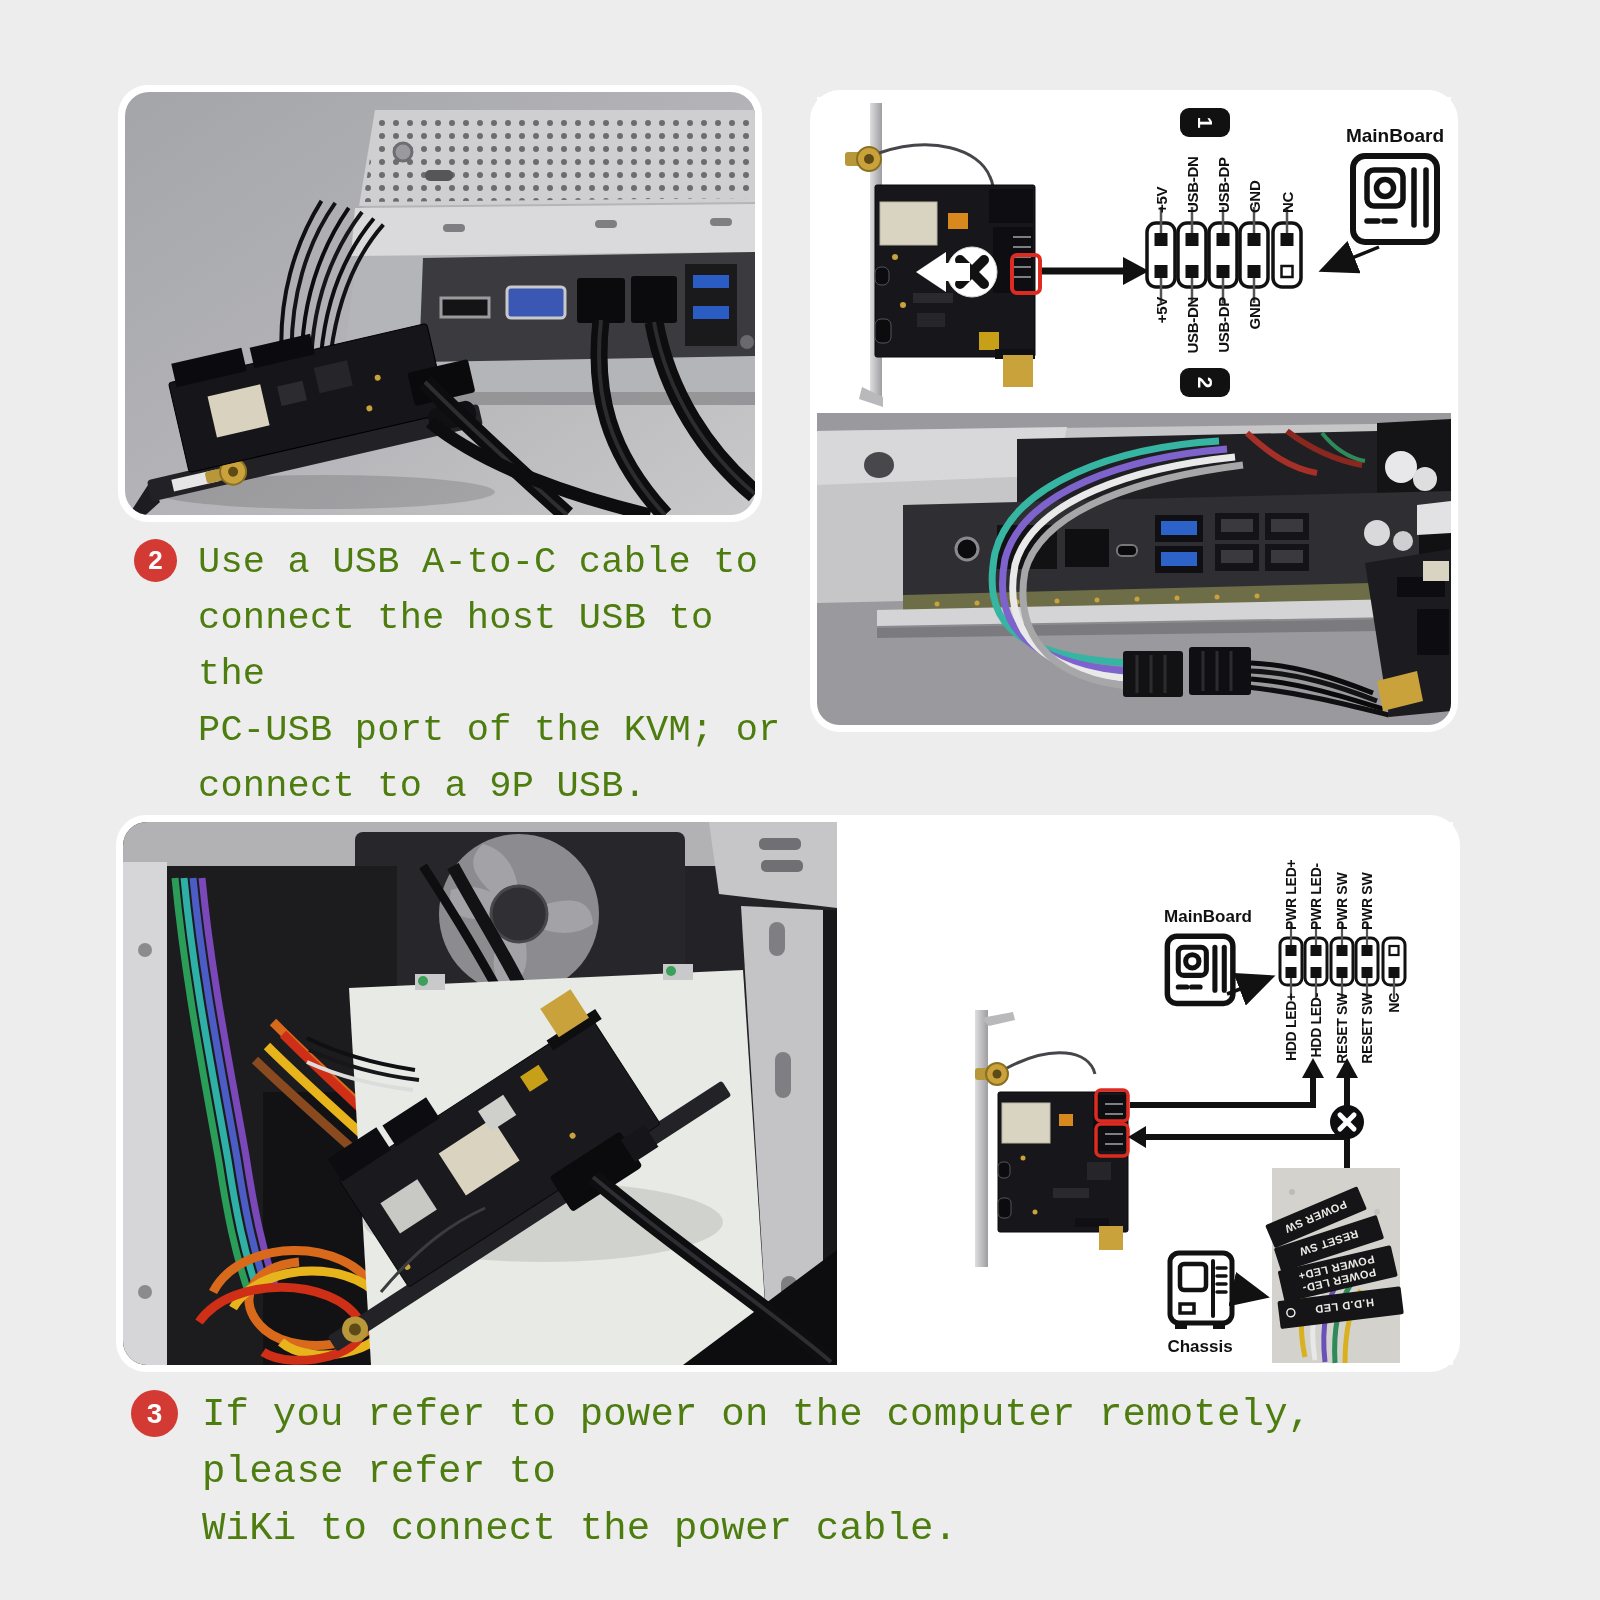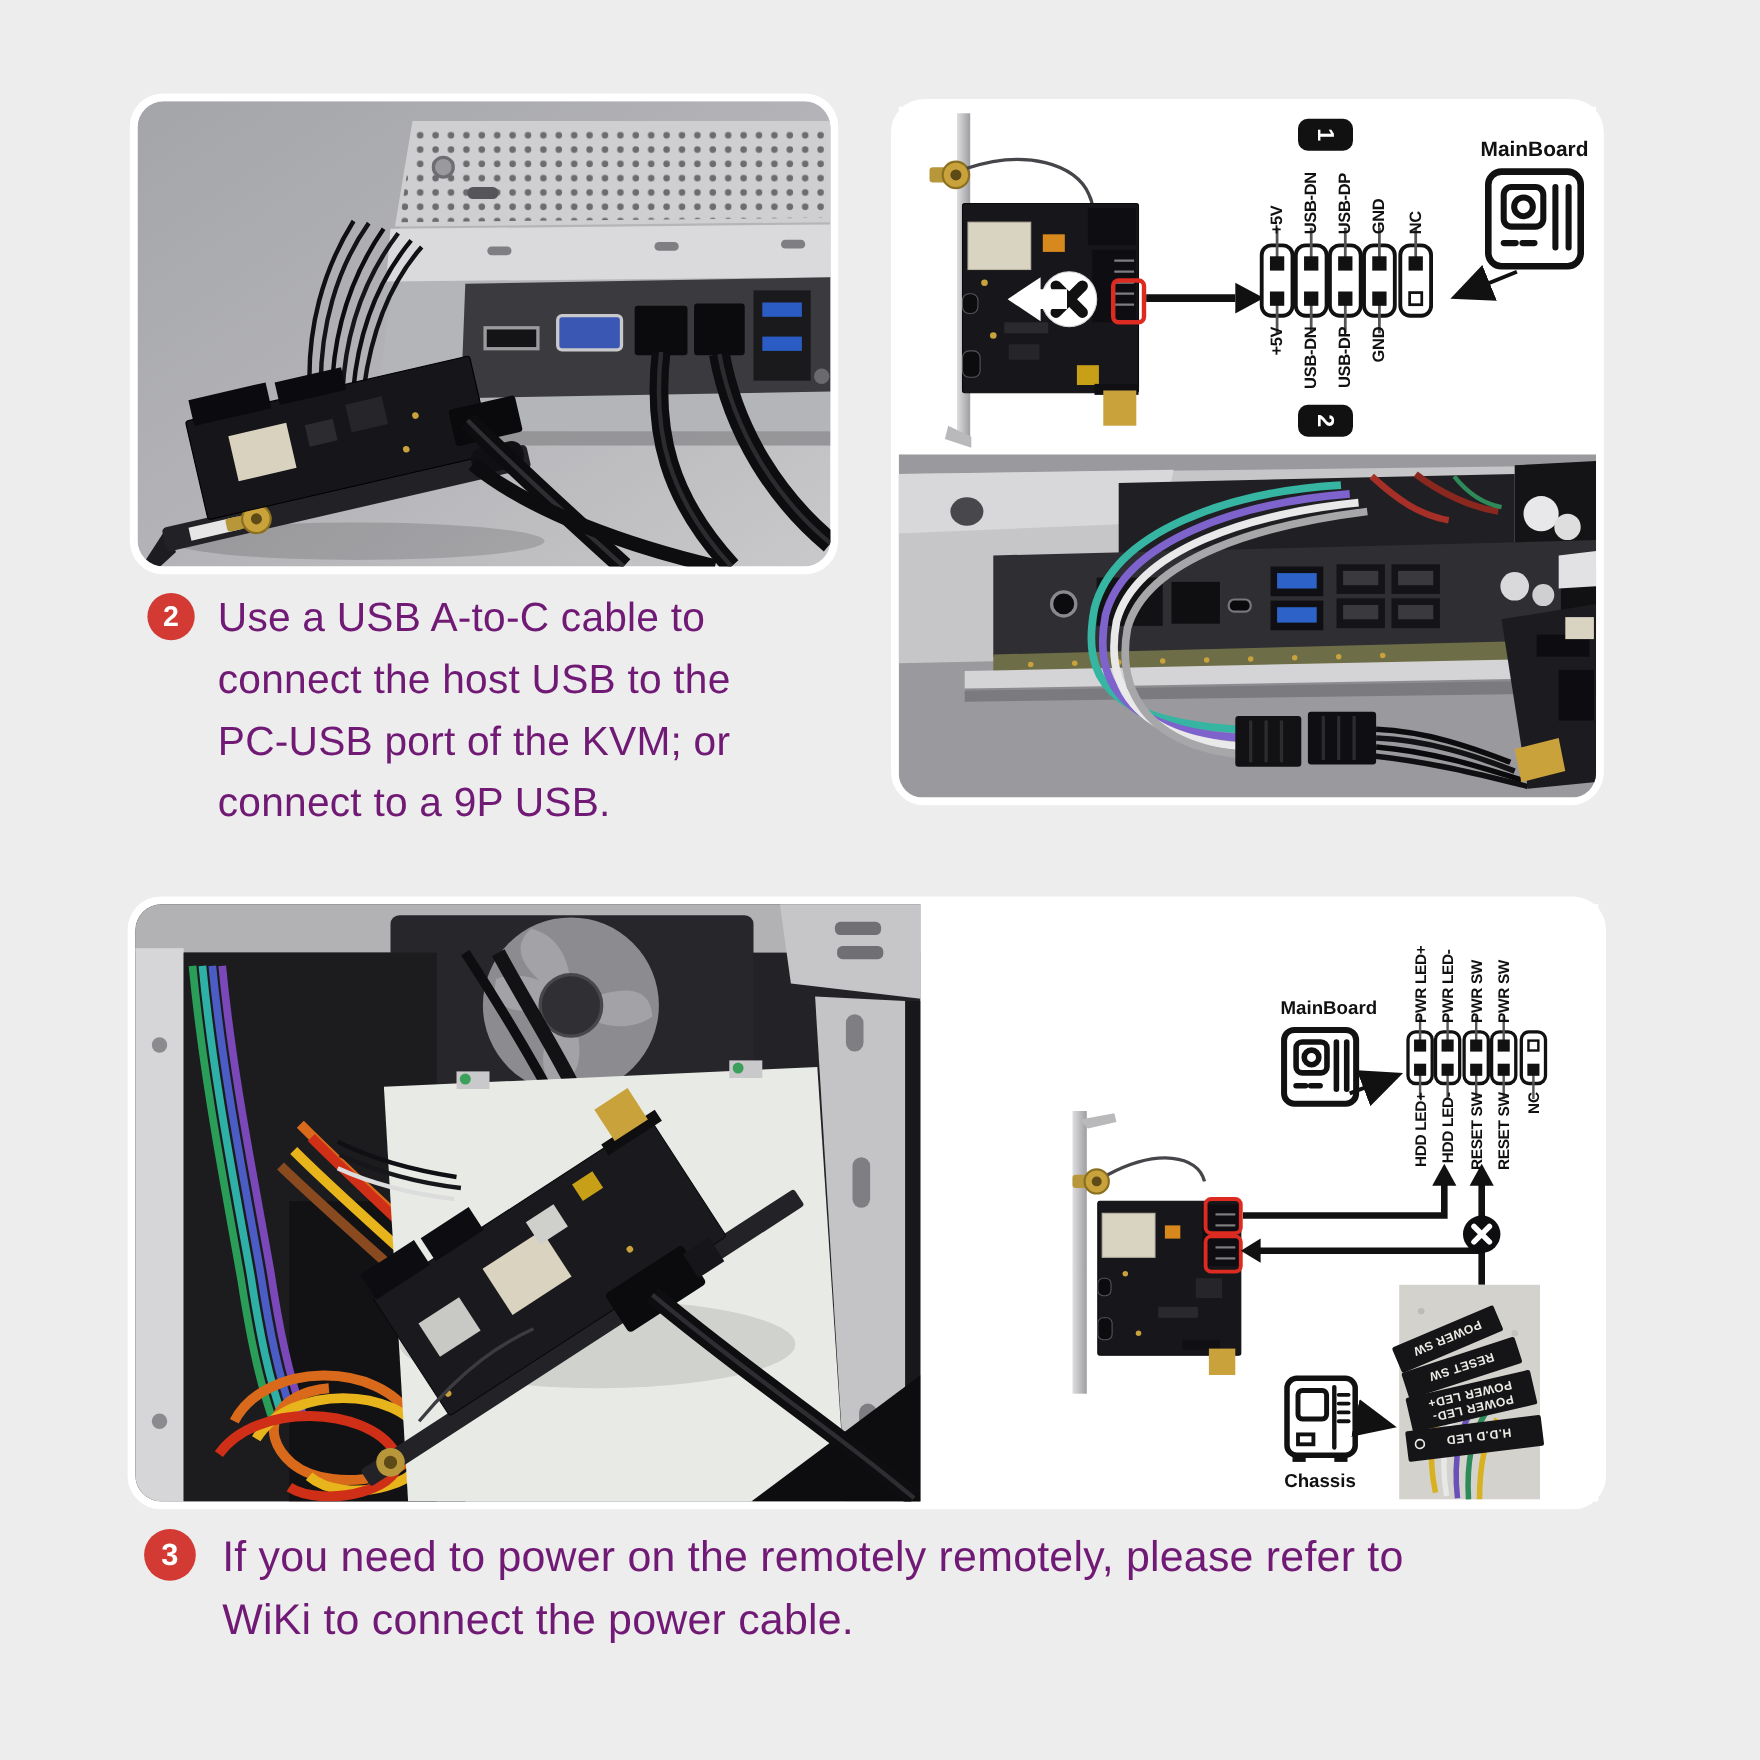--- a/index.html
+++ b/index.html
@@ -15,22 +15,23 @@
   .panel-bottom{left:116px;top:815px;width:1344px;height:557px;}
   .photo-svg{position:absolute;display:block;}
   .step-badge{
     position:absolute;border-radius:50%;
     background:#d23a33;color:#fff;font-weight:bold;
     display:flex;align-items:center;justify-content:center;
   }
   .step2-badge{left:134px;top:539px;width:43px;height:43px;font-size:26px;}
   .step3-badge{left:131px;top:1390px;width:47px;height:47px;font-size:28px;}
   .step-text{
-    position:absolute;white-space:pre-line;color:#701a75;
+    position:absolute;white-space:pre-line;color:#4d7c0f;
     letter-spacing:0.2px;
+    font-family:Liberation Mono, monospace;
   }
   .step2-text{left:198px;top:534px;width:600px;font-size:37px;line-height:56px;}
   .step3-text{left:202px;top:1387px;width:1270px;font-size:39px;line-height:57px;}
   .diag-svg{position:absolute;display:block;background:#fff;}
   svg text{font-family:"Liberation Sans", sans-serif;}
   .pinlbl{font-size:15px;font-weight:bold;fill:#111;letter-spacing:-0.3px;}
   .pinlbl-sm{font-size:14px;font-weight:bold;fill:#111;letter-spacing:-0.3px;}
   .boardlbl{font-size:19px;font-weight:bold;fill:#111;}
   .boardlbl-sm{font-size:17px;font-weight:bold;fill:#111;}
   .badge-num{font-size:21px;font-weight:bold;fill:#fff;}
@@ -586,16 +587,16 @@
             <circle cx="50" cy="-45" r="4" fill="none" stroke="#eceae4" stroke-width="1.5"></circle>
           </g>
         </g>
       </g>
     </svg>
   </div>
 
   <div class="step-badge step3-badge">
     <span>3</span>
   </div>
-  <div class="step-text step3-text">If you need to power on the remotely remotely, please refer to
+  <div class="step-text step3-text">If you refer to power on the computer remotely, please refer to
 WiKi to connect the power cable.</div>
 
 </div>
 
 </body></html>

